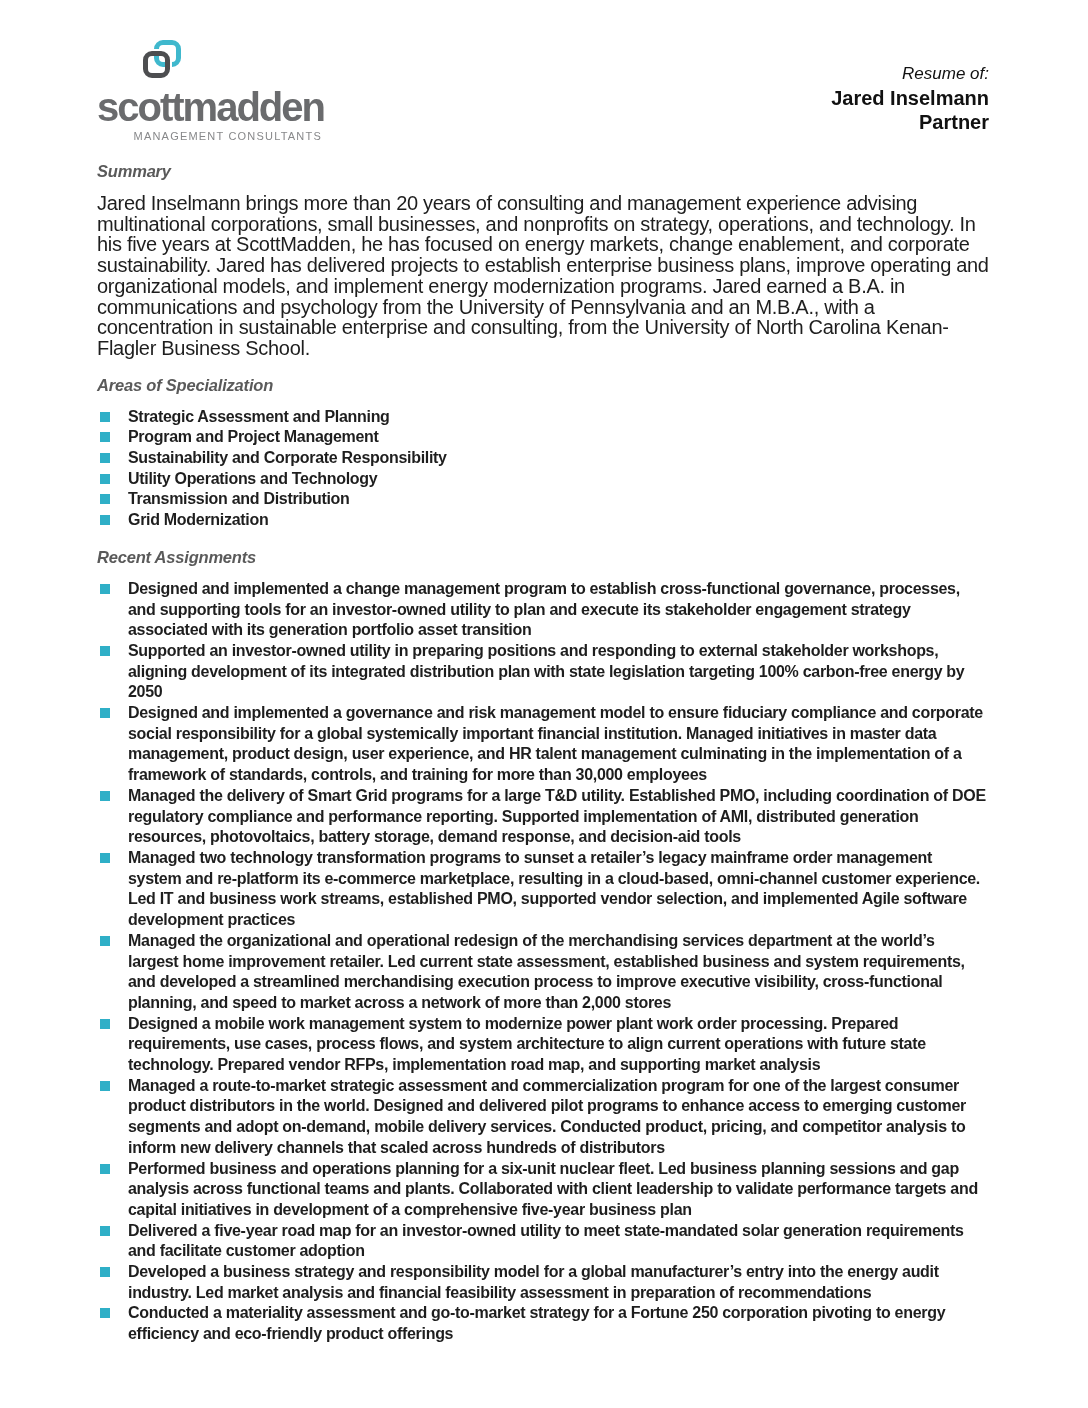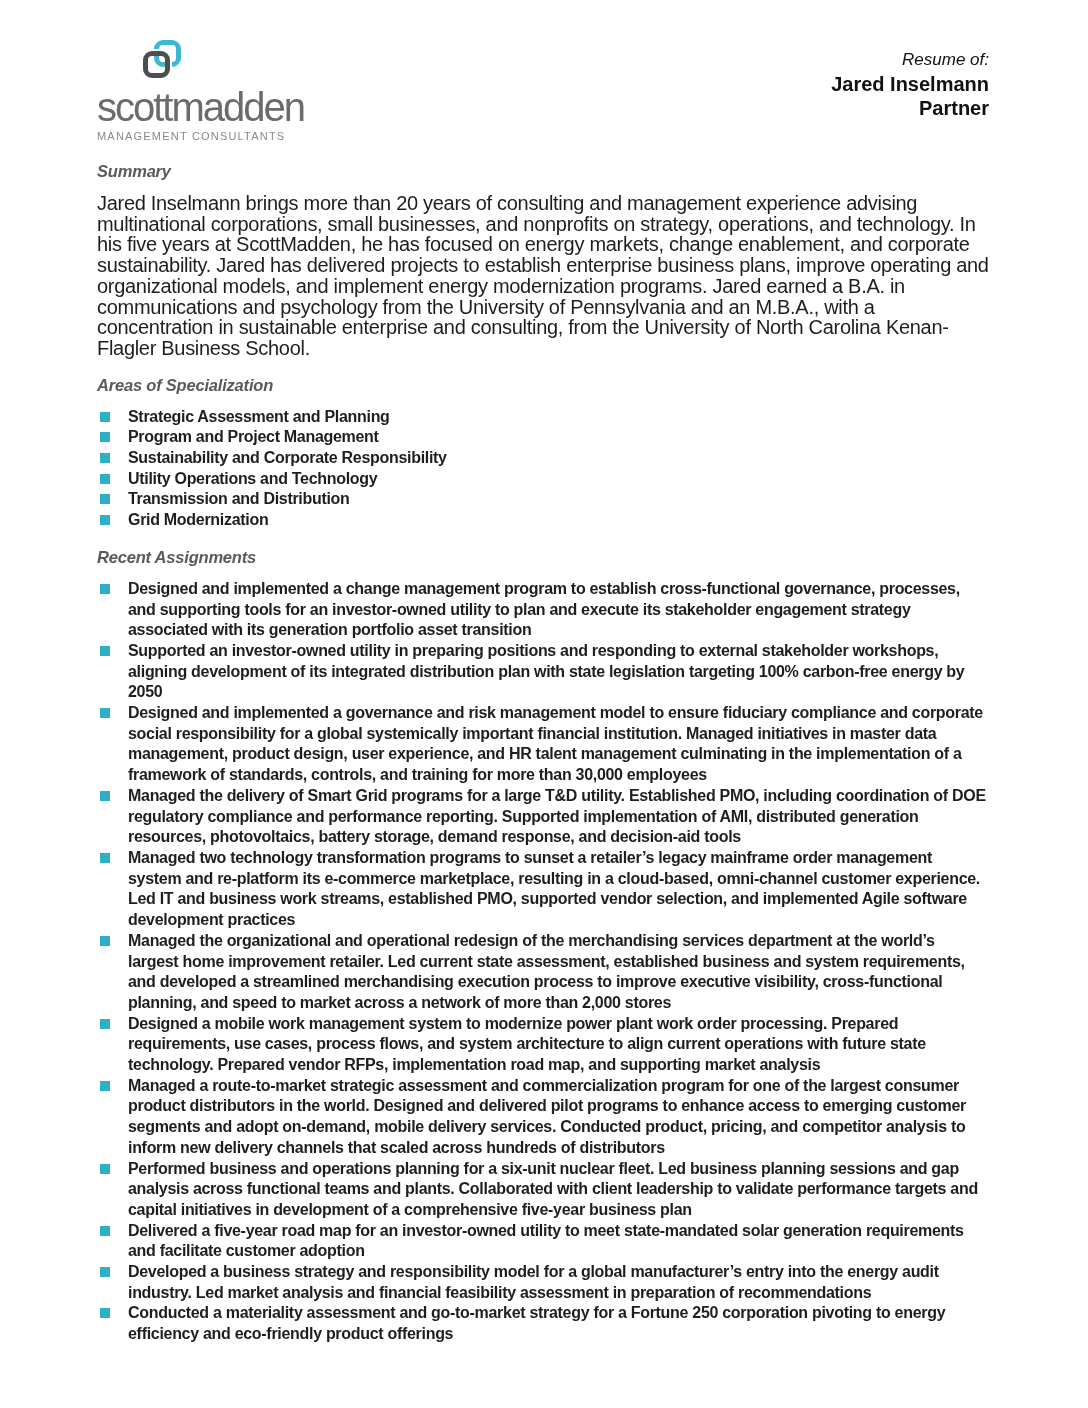--- a/index.html
+++ b/index.html
@@ -50,32 +50,33 @@
   .logo-sq.gray{
     left:0;top:11px;
     border:5px solid var(--logo_gray);
     box-shadow:0 0 0 2px #ffffff;
   }
   .brand{
     font-size:40px;
     line-height:42px;
     letter-spacing:-2px;
     color:var(--brand_text);
-    font-weight:400;
+    font-weight:700;
   }
   .tagline{
     font-size:11px;
     letter-spacing:1.2px;
     color:var(--tagline_text);
+    text-align:right;
     margin-top:2px;
     padding-right:2px;
   }
   .resume-block{
     text-align:right;
-    margin-top:8px;
+    margin-top:22px;
     line-height:24px;
   }
   .resume-of{
     font-style:italic;
     font-size:17px;
     color:#111111;
   }
   .person-name,.person-title{
     font-weight:bold;
     font-size:20px;

